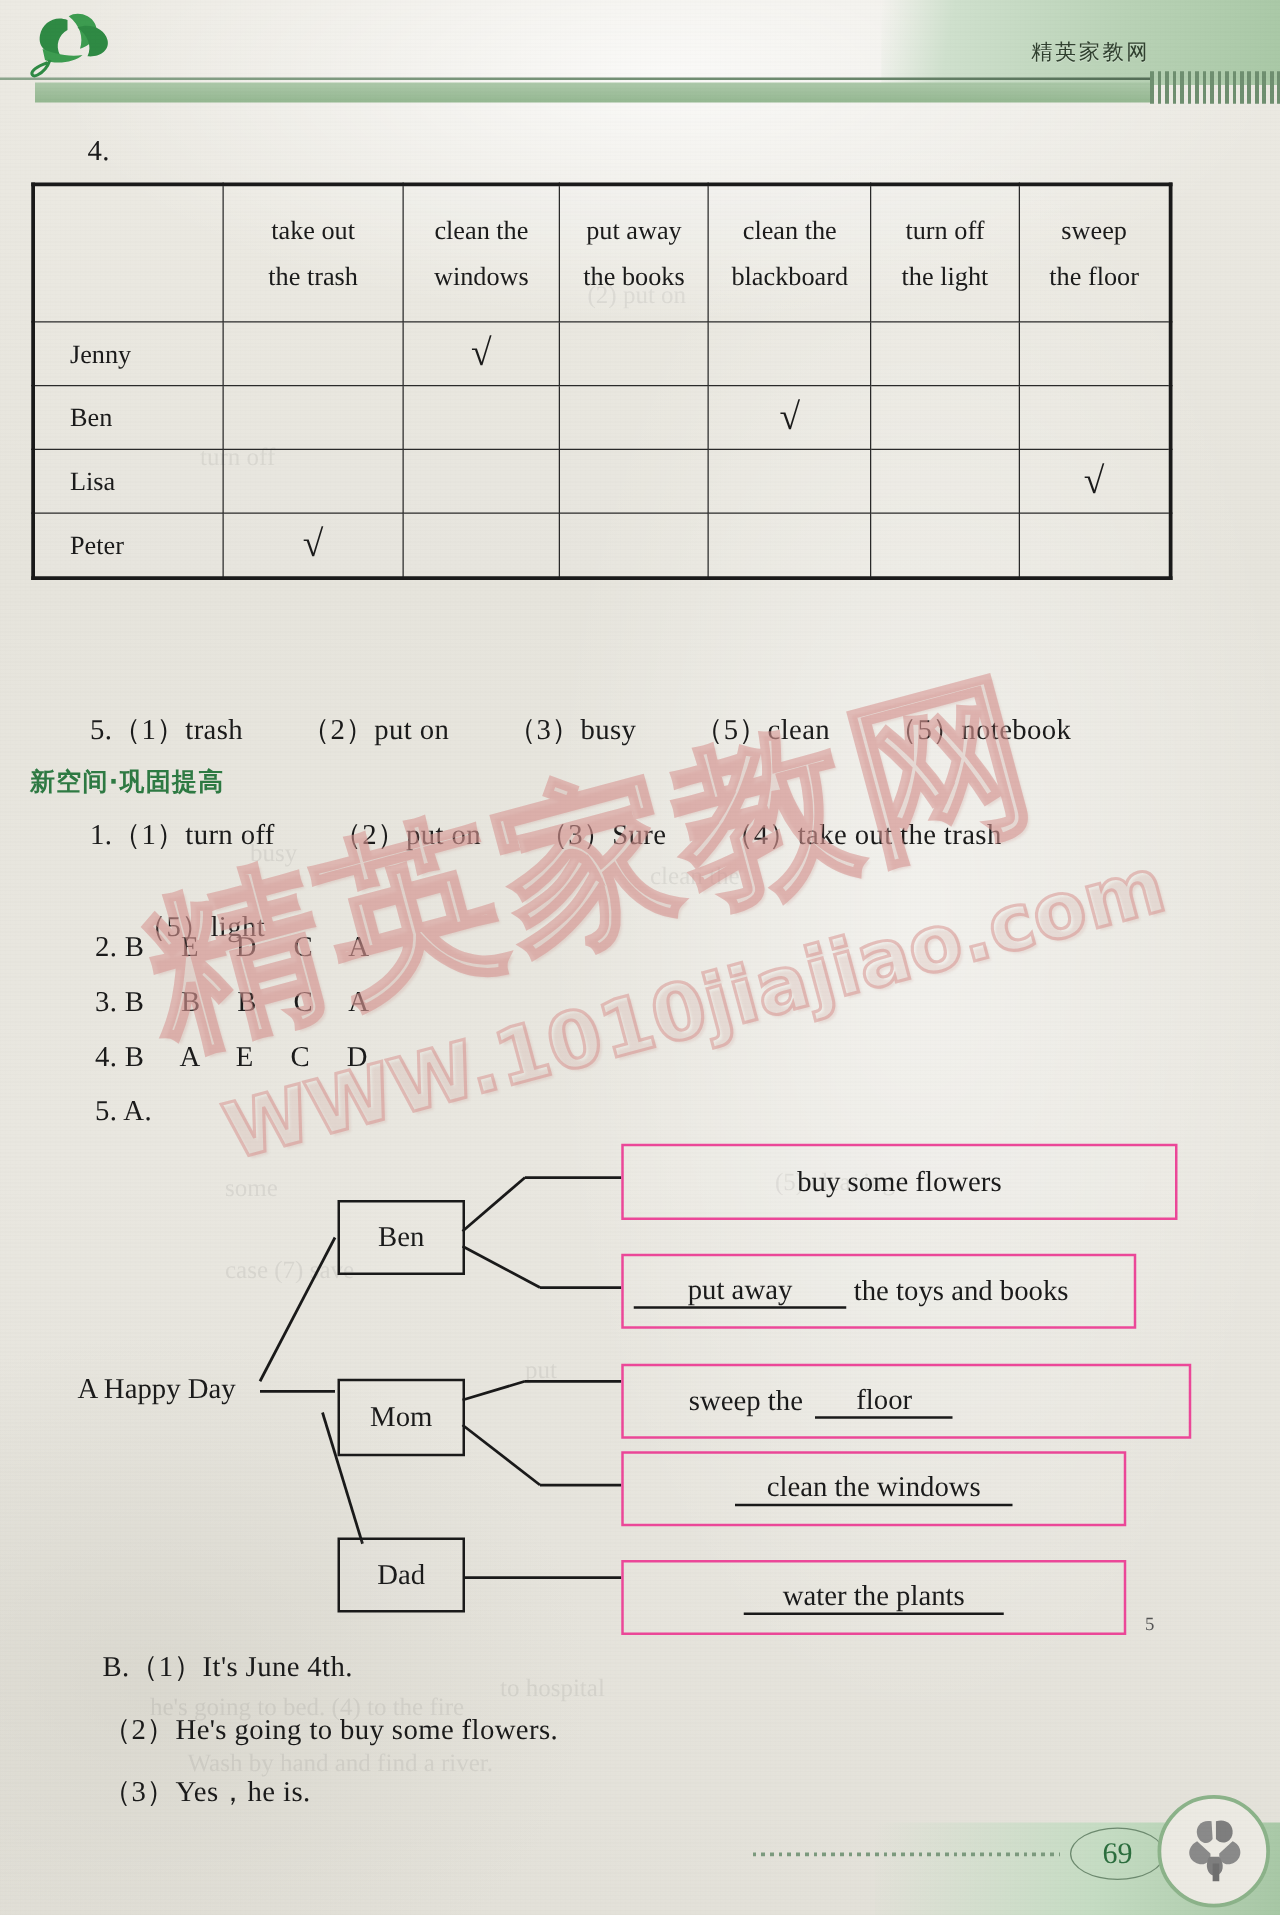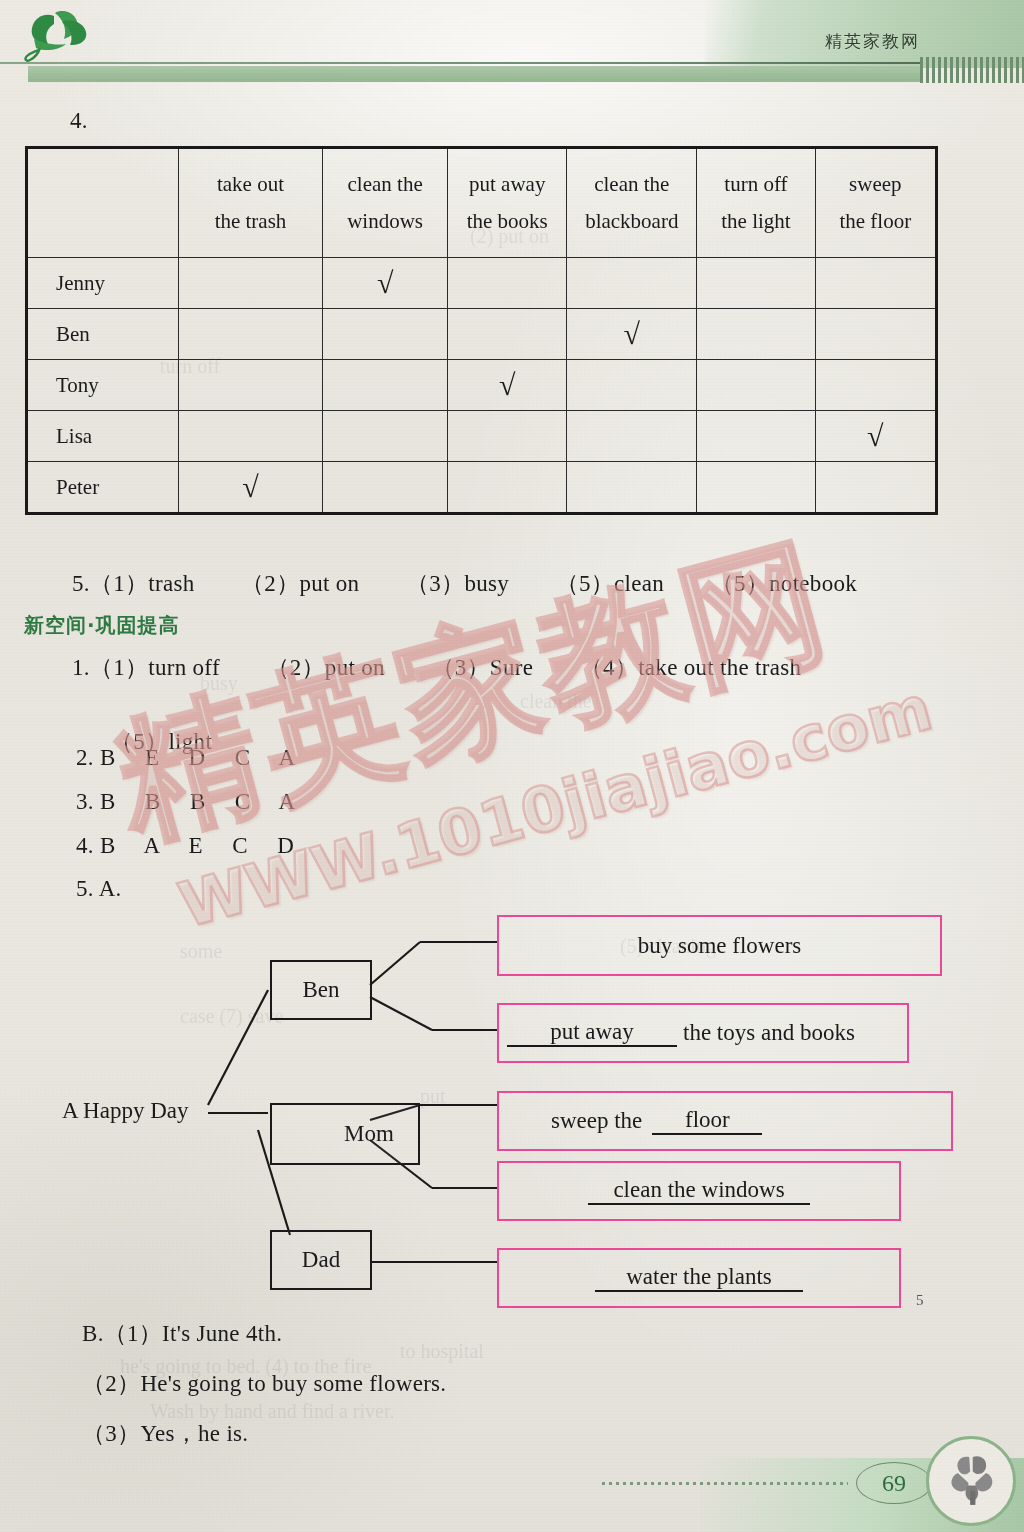--- a/index.html
+++ b/index.html
@@ -223,29 +223,20 @@
       <tr>
         <td class="name" style="width: 128px;">Ben</td>
         <td style="width: 152px;"></td>
         <td style="width: 128px;"></td>
         <td style="width: 124px;"></td>
         <td style="width: 132px;"><span class="chk">√</span></td>
         <td style="width: 124px;"></td>
         <td style="width: 125px;"></td>
       </tr>
       <tr>
-        <td class="name" style="width: 128px;">Tony</td>
-        <td style="width: 152px;"></td>
-        <td style="width: 128px;"></td>
-        <td style="width: 124px;"><span class="chk">√</span></td>
-        <td style="width: 132px;"></td>
-        <td style="width: 124px;"></td>
-        <td style="width: 125px;"></td>
-      </tr>
-      <tr>
         <td class="name" style="width: 128px;">Lisa</td>
         <td style="width: 152px;"></td>
         <td style="width: 128px;"></td>
         <td style="width: 124px;"></td>
         <td style="width: 132px;"></td>
         <td style="width: 124px;"></td>
         <td style="width: 125px;"><span class="chk">√</span></td>
       </tr>
       <tr>
         <td class="name" style="width: 128px;">Peter</td>
@@ -291,21 +282,21 @@
 
   <line x1="370" y1="1140" x2="432" y2="1188" stroke="#1a1a1a" stroke-width="2.2"></line>
   <line x1="432" y1="1188" x2="497" y2="1188" stroke="#1a1a1a" stroke-width="2.2"></line>
 
   <line x1="372" y1="1262" x2="497" y2="1262" stroke="#1a1a1a" stroke-width="2.2"></line>
 </svg>
 
 <div class="nodebox" style="left:270px;top:960px;width:98px;height:56px;">
   <span>Ben</span>
 </div>
-<div class="nodebox" style="left:270px;top:1103px;width:98px;height:58px;padding-left:48px;">
+<div class="nodebox" style="left:270px;top:1103px;width:98px;height:58px;">
   <span>Mom</span>
 </div>
 <div class="nodebox" style="left:270px;top:1230px;width:98px;height:56px;">
   <span>Dad</span>
 </div>
 
 <div class="actbox" style="left:497px;top:915px;width:441px;height:57px;">
   <span class="ctr">buy some flowers</span>
 </div>
 

